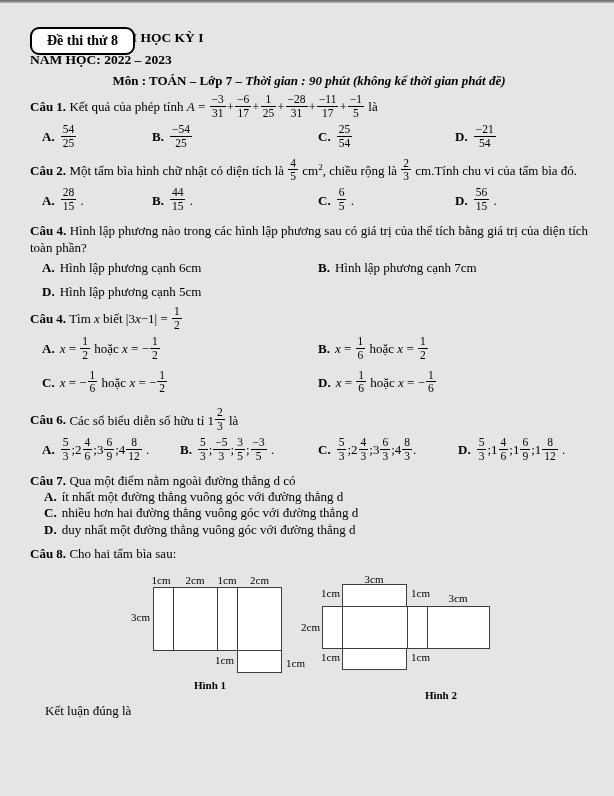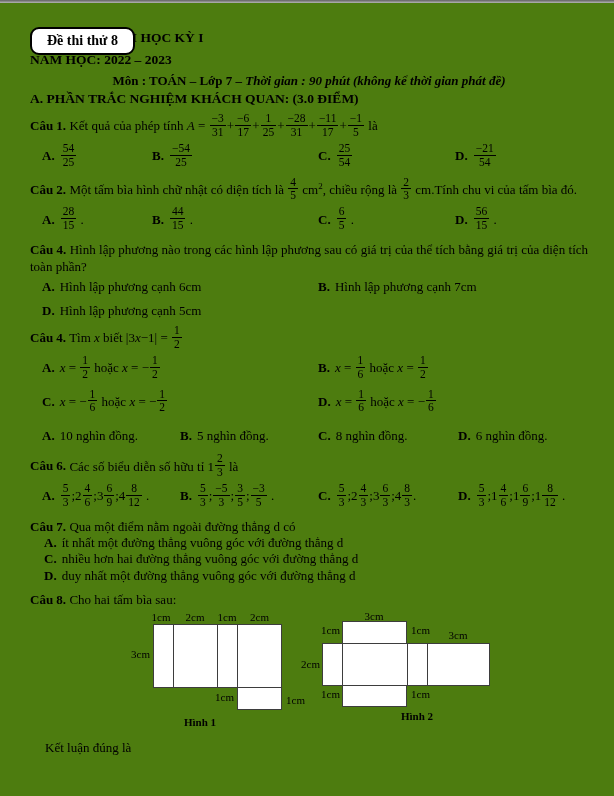--- a/index.html
+++ b/index.html
@@ -1,21 +1,21 @@
 <!DOCTYPE html>
 <html><head>
 <meta charset="utf-8">
 <style>
   html,body{margin:0;padding:0;}
   body{
     width:614px;height:796px;background:#ffffff;color:#000;
     font-family:"Liberation Serif","DejaVu Serif",serif;
     font-size:13px;overflow:hidden;
   }
-  .page{position:relative;width:614px;height:796px;background:#4d7c0f;}
+  .page{position:relative;width:614px;height:796px;background:#e5e5e5;}
   .topedge{position:absolute;left:0;top:0;width:614px;height:3px;
     background:linear-gradient(#606060,#b5b5b5);}
   .hdr{position:relative;margin:0 26px 0 30px;padding-top:29px;height:88px;box-sizing:border-box;}
   .exam-box{position:absolute;left:0;top:27px;border:2.5px solid #000;border-radius:9px;
     padding:4px 15px;font-weight:bold;font-size:14px;background:#fff;}
   .t1,.t2{text-align:left;font-weight:bold;font-size:13.5px;line-height:17px;}
   .t2{margin-top:5px;}
   .subj{text-align:center;font-weight:bold;font-size:13px;line-height:17px;margin-top:4px;}
   .subj .it{font-style:italic;}
   .content{margin:0 26px 0 30px;}
@@ -33,21 +33,21 @@
   sup{font-size:9px;}
   .num{font-size:14px;}
   .opts4{display:grid;grid-template-columns:110px 166px 137px 1fr;padding-left:12px;
     align-items:center;margin-top:3px;}
   .og2{grid-template-columns:138px 138px 140px 1fr;}
   .opts2{display:grid;grid-template-columns:276px 1fr;padding-left:12px;row-gap:7px;
     align-items:center;margin-top:3px;}
   .optrow{line-height:17px;}
   .olabel{font-weight:bold;margin-right:5px;}
   .optline{padding-left:14px;line-height:16.5px;}
-  .figwrap{position:relative;height:122px;margin-top:3px;}
+  .figwrap{position:relative;height:122px;margin-top:12px;}
   .fr{position:absolute;border:1px solid #3d3d3d;background:#fff;box-sizing:border-box;}
   .fv{position:absolute;width:1px;background:#3d3d3d;}
   .dim{position:absolute;font-size:11px;line-height:11px;white-space:nowrap;}
   .dim.r{text-align:right;}
   .dim.c{text-align:center;}
   .figcap{position:absolute;font-weight:bold;font-size:11px;text-align:center;}
   .footer{margin:6px 26px 0 30px;padding-left:15px;line-height:17px;}
 </style>
 </head>
 <body>
@@ -60,21 +60,20 @@
       <span>Đề thi thử 8</span>
     </div>
     <div class="t1">KIỂM TRA CUỐI HỌC KỲ I</div>
     <div class="t2">NĂM HỌC: 2022 – 2023</div>
     <div class="subj">
       <span>Môn : TOÁN – Lớp 7 – </span><span class="it">Thời gian : 90 phút (không kể thời gian phát đề)</span>
     </div>
   </div>
 
   <div class="content">
-    <div class="section-a">A. PHẦN TRẮC NGHIỆM KHÁCH QUAN: (3.0 ĐIỂM)</div>
 
     <div class="q">
       <div class="stem">
         <span class="qlabel">Câu 1.</span>
         <span>Kết quả của phép tính <i>A</i> = <span class="frac"><span class="fn">−3</span><span class="fd">31</span></span>+<span class="frac"><span class="fn">−6</span><span class="fd">17</span></span>+<span class="frac"><span class="fn">1</span><span class="fd">25</span></span>+<span class="frac"><span class="fn">−28</span><span class="fd">31</span></span>+<span class="frac"><span class="fn">−11</span><span class="fd">17</span></span>+<span class="frac"><span class="fn">−1</span><span class="fd">5</span></span> là</span>
       </div>
       <div class="opts4">
         <div class="optrow"><span class="olabel">A.</span><span><span class="frac"><span class="fn">54</span><span class="fd">25</span></span></span></div>
         <div class="optrow"><span class="olabel">B.</span><span><span class="frac"><span class="fn">−54</span><span class="fd">25</span></span></span></div>
         <div class="optrow"><span class="olabel">C.</span><span><span class="frac"><span class="fn">25</span><span class="fd">54</span></span></span></div>
@@ -114,26 +113,20 @@
       </div>
       <div class="opts2">
         <div class="optrow"><span class="olabel">A.</span><span><i>x</i> = <span class="frac"><span class="fn">1</span><span class="fd">2</span></span> hoặc <i>x</i> = −<span class="frac"><span class="fn">1</span><span class="fd">2</span></span></span></div>
         <div class="optrow"><span class="olabel">B.</span><span><i>x</i> = <span class="frac"><span class="fn">1</span><span class="fd">6</span></span> hoặc <i>x</i> = <span class="frac"><span class="fn">1</span><span class="fd">2</span></span></span></div>
         <div class="optrow"><span class="olabel">C.</span><span><i>x</i> = −<span class="frac"><span class="fn">1</span><span class="fd">6</span></span> hoặc <i>x</i> = −<span class="frac"><span class="fn">1</span><span class="fd">2</span></span></span></div>
         <div class="optrow"><span class="olabel">D.</span><span><i>x</i> = <span class="frac"><span class="fn">1</span><span class="fd">6</span></span> hoặc <i>x</i> = −<span class="frac"><span class="fn">1</span><span class="fd">6</span></span></span></div>
       </div>
     </div>
 
     <div class="q q5x">
-      <div class="opts4 og2">
-        <div class="optrow"><span class="olabel">A.</span><span>10 nghìn đồng.</span></div>
-        <div class="optrow"><span class="olabel">B.</span><span>5 nghìn đồng.</span></div>
-        <div class="optrow"><span class="olabel">C.</span><span>8 nghìn đồng.</span></div>
-        <div class="optrow"><span class="olabel">D.</span><span>6 nghìn đồng.</span></div>
-      </div>
     </div>
 
     <div class="q q6x">
       <div class="stem">
         <span class="qlabel">Câu 6.</span>
         <span>Các số biểu diễn số hữu tỉ 1<span class="frac"><span class="fn">2</span><span class="fd">3</span></span> là</span>
       </div>
       <div class="opts4 og2">
         <div class="optrow"><span class="olabel">A.</span><span><span class="frac"><span class="fn">5</span><span class="fd">3</span></span>;2<span class="frac"><span class="fn">4</span><span class="fd">6</span></span>;3<span class="frac"><span class="fn">6</span><span class="fd">9</span></span>;4<span class="frac"><span class="fn">8</span><span class="fd">12</span></span> .</span></div>
         <div class="optrow"><span class="olabel">B.</span><span><span class="frac"><span class="fn">5</span><span class="fd">3</span></span>;<span class="frac"><span class="fn">−5</span><span class="fd">3</span></span>;<span class="frac"><span class="fn">3</span><span class="fd">5</span></span>;<span class="frac"><span class="fn">−3</span><span class="fd">5</span></span> .</span></div>
@@ -166,36 +159,36 @@
       <div class="fv" style="left:187px;top:13px;height:64px;"></div>
       <div class="fv" style="left:207px;top:13px;height:64px;"></div>
       <div class="fr" style="left:207px;top:76px;width:45px;height:23px;"></div>
       <span class="dim c" style="left:121px;top:1px;width:20px;">1cm</span>
       <span class="dim c" style="left:143px;top:1px;width:44px;">2cm</span>
       <span class="dim c" style="left:187px;top:1px;width:20px;">1cm</span>
       <span class="dim c" style="left:207px;top:1px;width:45px;">2cm</span>
       <span class="dim r" style="left:94px;top:38px;width:26px;">3cm</span>
       <span class="dim r" style="left:176px;top:81px;width:28px;">1cm</span>
       <span class="dim" style="left:256px;top:84px;">1cm</span>
-      <span class="figcap" style="left:120px;top:105px;width:100px;">Hình 1</span>
+      <span class="figcap" style="left:130px;top:105px;width:100px;">Hình 1</span>
 
       <div class="fr" style="left:292px;top:32px;width:168px;height:43px;"></div>
       <div class="fr" style="left:312px;top:10px;width:65px;height:23px;"></div>
       <div class="fr" style="left:312px;top:74px;width:65px;height:22px;"></div>
       <div class="fv" style="left:312px;top:32px;height:43px;"></div>
       <div class="fv" style="left:377px;top:32px;height:43px;"></div>
       <div class="fv" style="left:397px;top:32px;height:43px;"></div>
       <span class="dim c" style="left:314px;top:0px;width:60px;">3cm</span>
       <span class="dim r" style="left:282px;top:14px;width:28px;">1cm</span>
       <span class="dim" style="left:381px;top:14px;">1cm</span>
       <span class="dim c" style="left:400px;top:19px;width:56px;">3cm</span>
       <span class="dim r" style="left:262px;top:48px;width:28px;">2cm</span>
       <span class="dim r" style="left:282px;top:78px;width:28px;">1cm</span>
       <span class="dim" style="left:381px;top:78px;">1cm</span>
-      <span class="figcap" style="left:347px;top:99px;width:80px;">Hình 2</span>
+      <span class="figcap" style="left:347px;top:115px;width:80px;text-align:right;">Hình 2</span>
     </div>
   </div>
 
   <div class="footer">
     <div>Kết luận đúng là</div>
 
   </div>
 </div>
 
 </body></html>

